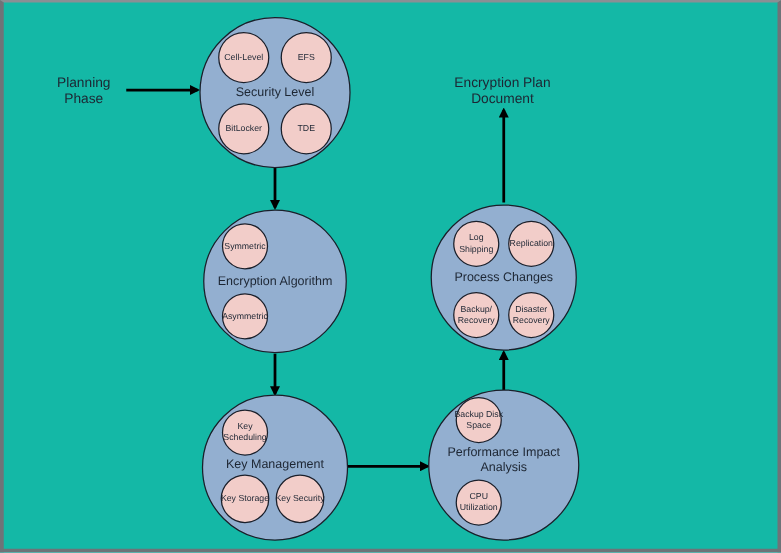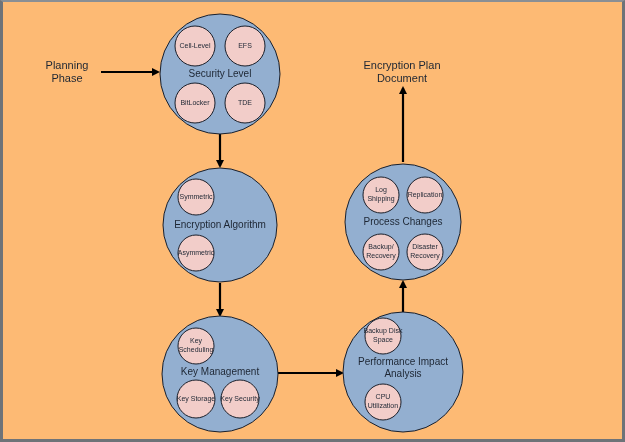--- a/index.html
+++ b/index.html
@@ -3,21 +3,21 @@
   <meta charset="utf-8">
   <style>
     html, body { margin: 0; padding: 0; }
     body {
       width: 625px; height: 442px; overflow: hidden;
       background: #c9d7e6;
       font-family: "Liberation Sans", sans-serif;
     }
     #canvas {
       position: relative; width: 625px; height: 442px;
-      background: #fdba74;
+      background: #14b8a6;
       box-sizing: border-box;
       border-left: 3px solid #6e7378;
       border-top: 2px solid #8a8f94;
       border-right: 3px solid #6e7378;
       border-bottom: 3px solid #6e7378;
       text-align: right;
     }
     svg { position: absolute; left: 0; top: 0; }
     .big { fill: #93afd0; stroke: #1a1f2a; stroke-width: 1; }
     .small { fill: #f2cdc9; stroke: #1a1f2a; stroke-width: 1; }

